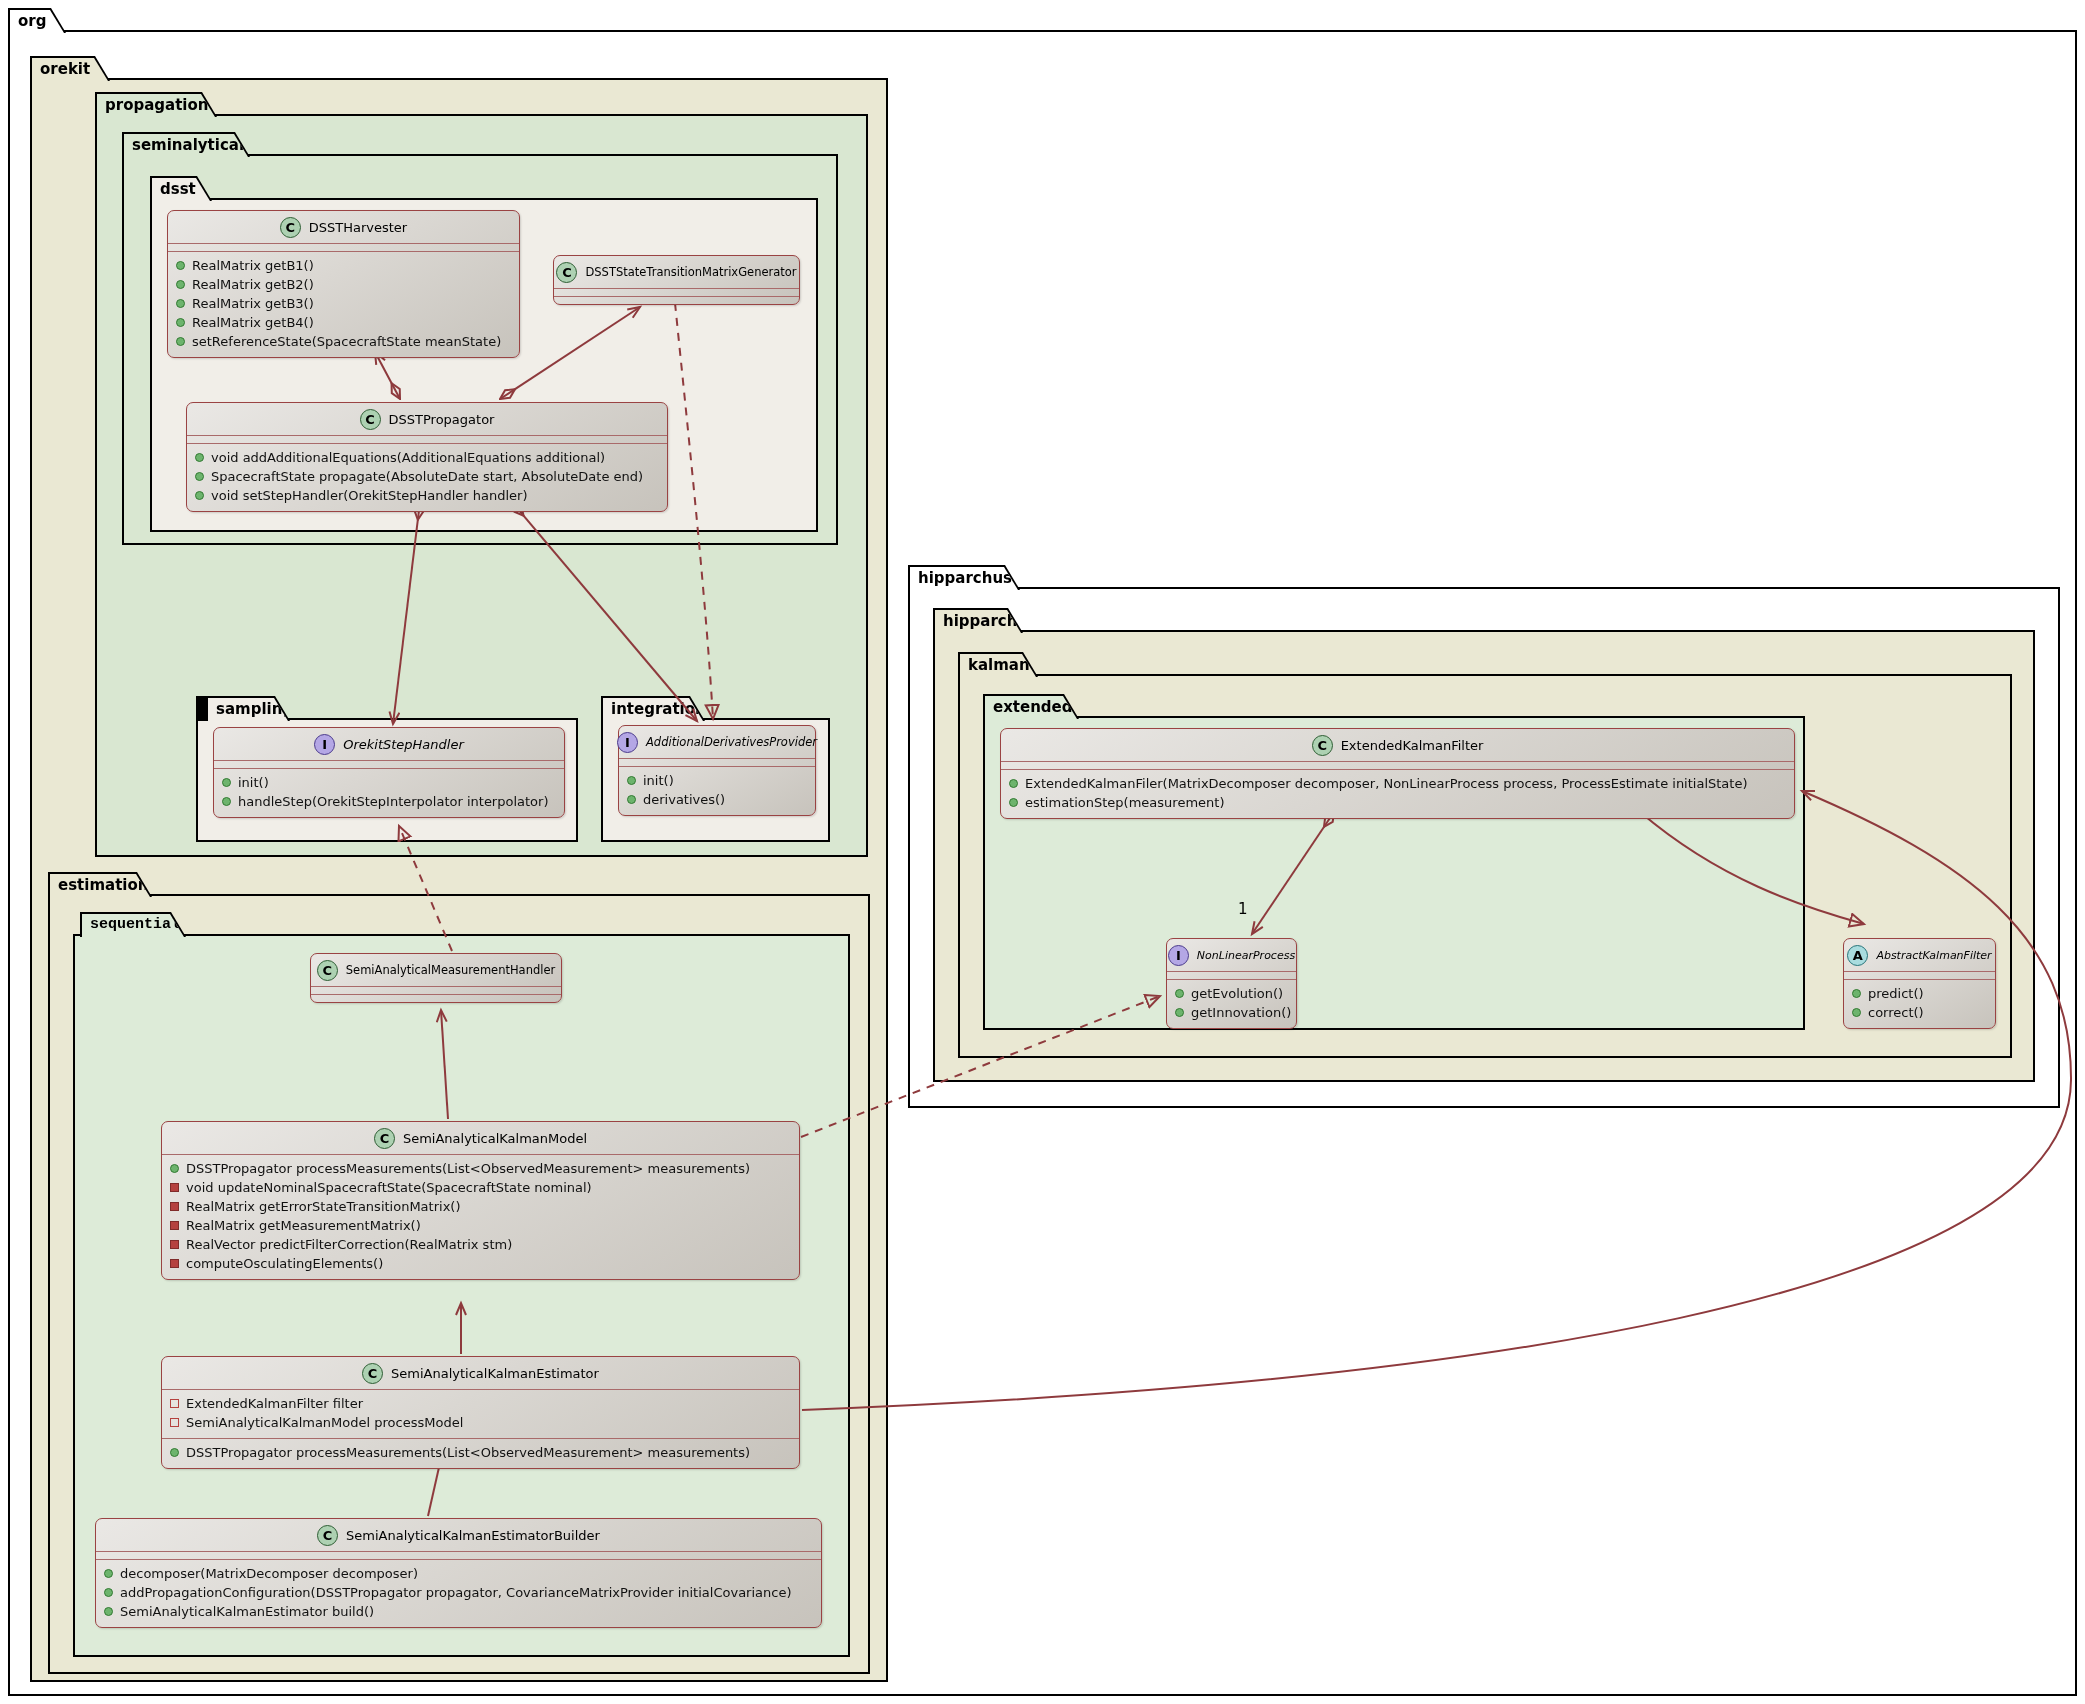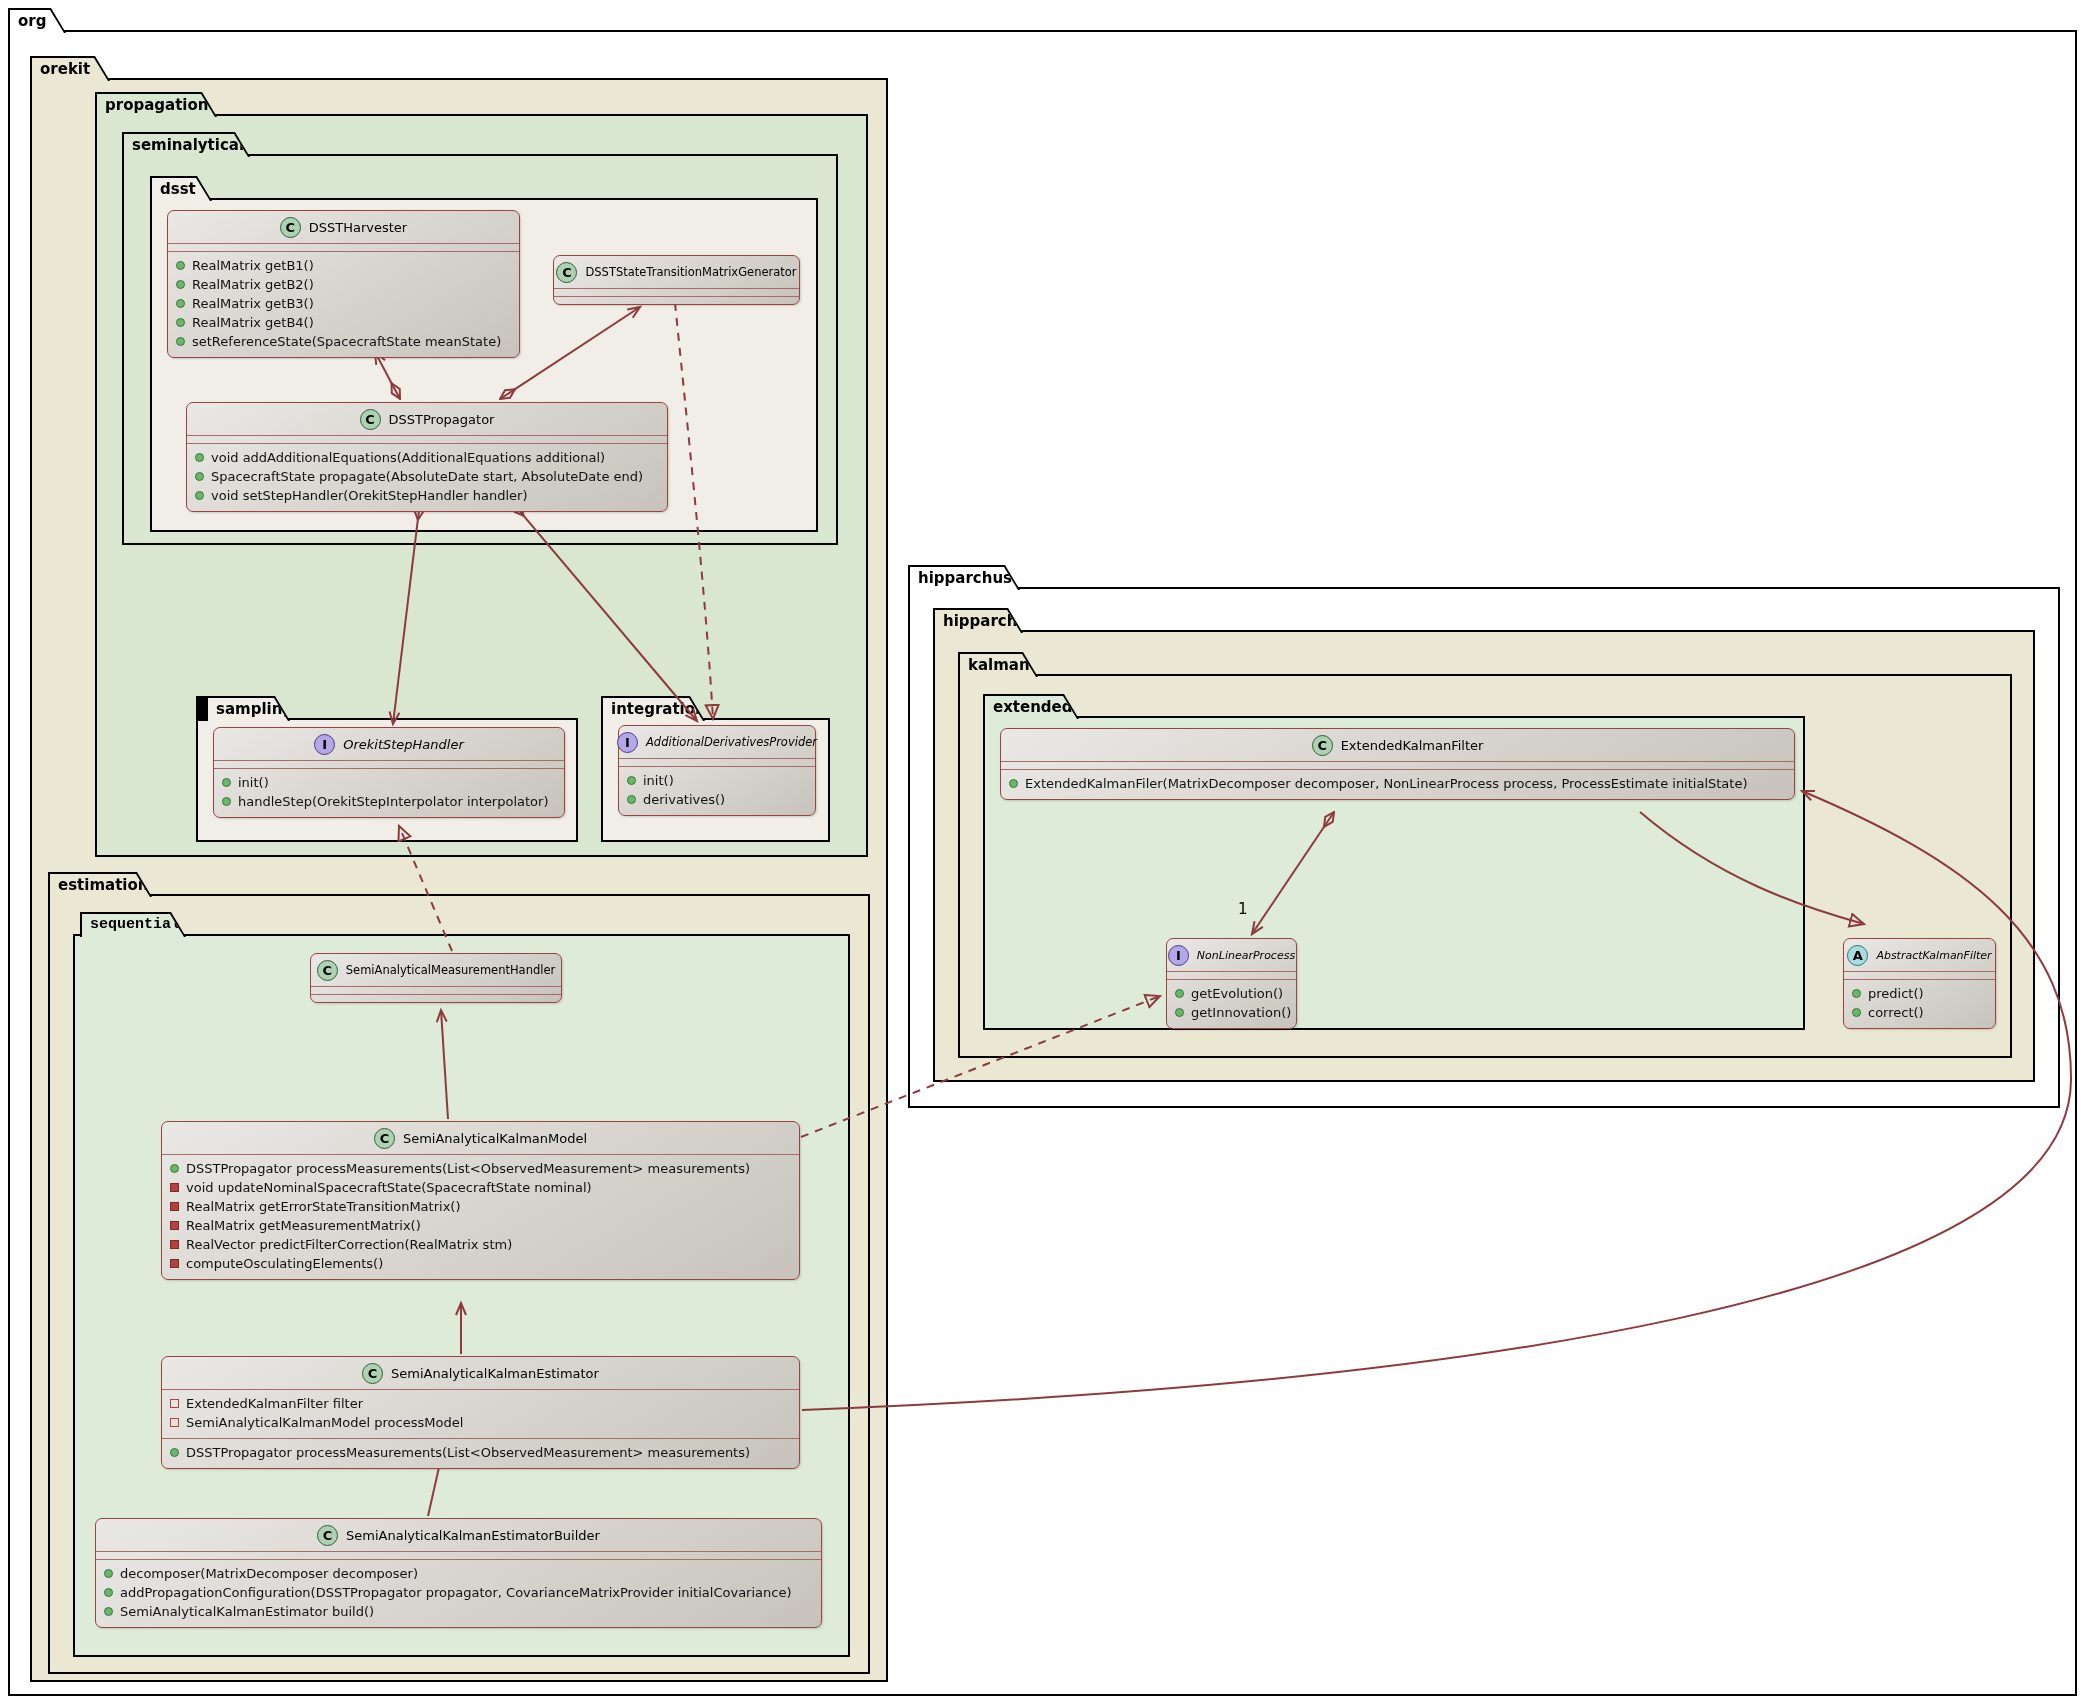--- a/index.html
+++ b/index.html
@@ -330,20 +330,24 @@
     <div class="uml-title">
       <span class="stereo" data-kind="class">C</span>
       <span class="uml-name" data-italic="false">ExtendedKalmanFilter</span>
     </div>
     <div class="comp empty"></div>
     <div class="comp members">
       <div class="row">
           <span class="mi" data-icon="public-method-icon"></span>
           <span>ExtendedKalmanFiler(MatrixDecomposer decomposer, NonLinearProcess process, ProcessEstimate initialState)</span>
         </div>
+      <div class="row">
+          <span class="mi" data-icon="public-method-icon"></span>
+          <span>estimationStep(measurement)</span>
+        </div>
     </div>
   </div>
 
   <div class="uml" style="left:1166px;top:938px;width:131px;">
     <div class="uml-title" style="font-size:11px;">
       <span class="stereo" data-kind="interface">I</span>
       <span class="uml-name" data-italic="true">NonLinearProcess</span>
     </div>
     <div class="comp empty"></div>
     <div class="comp members">

